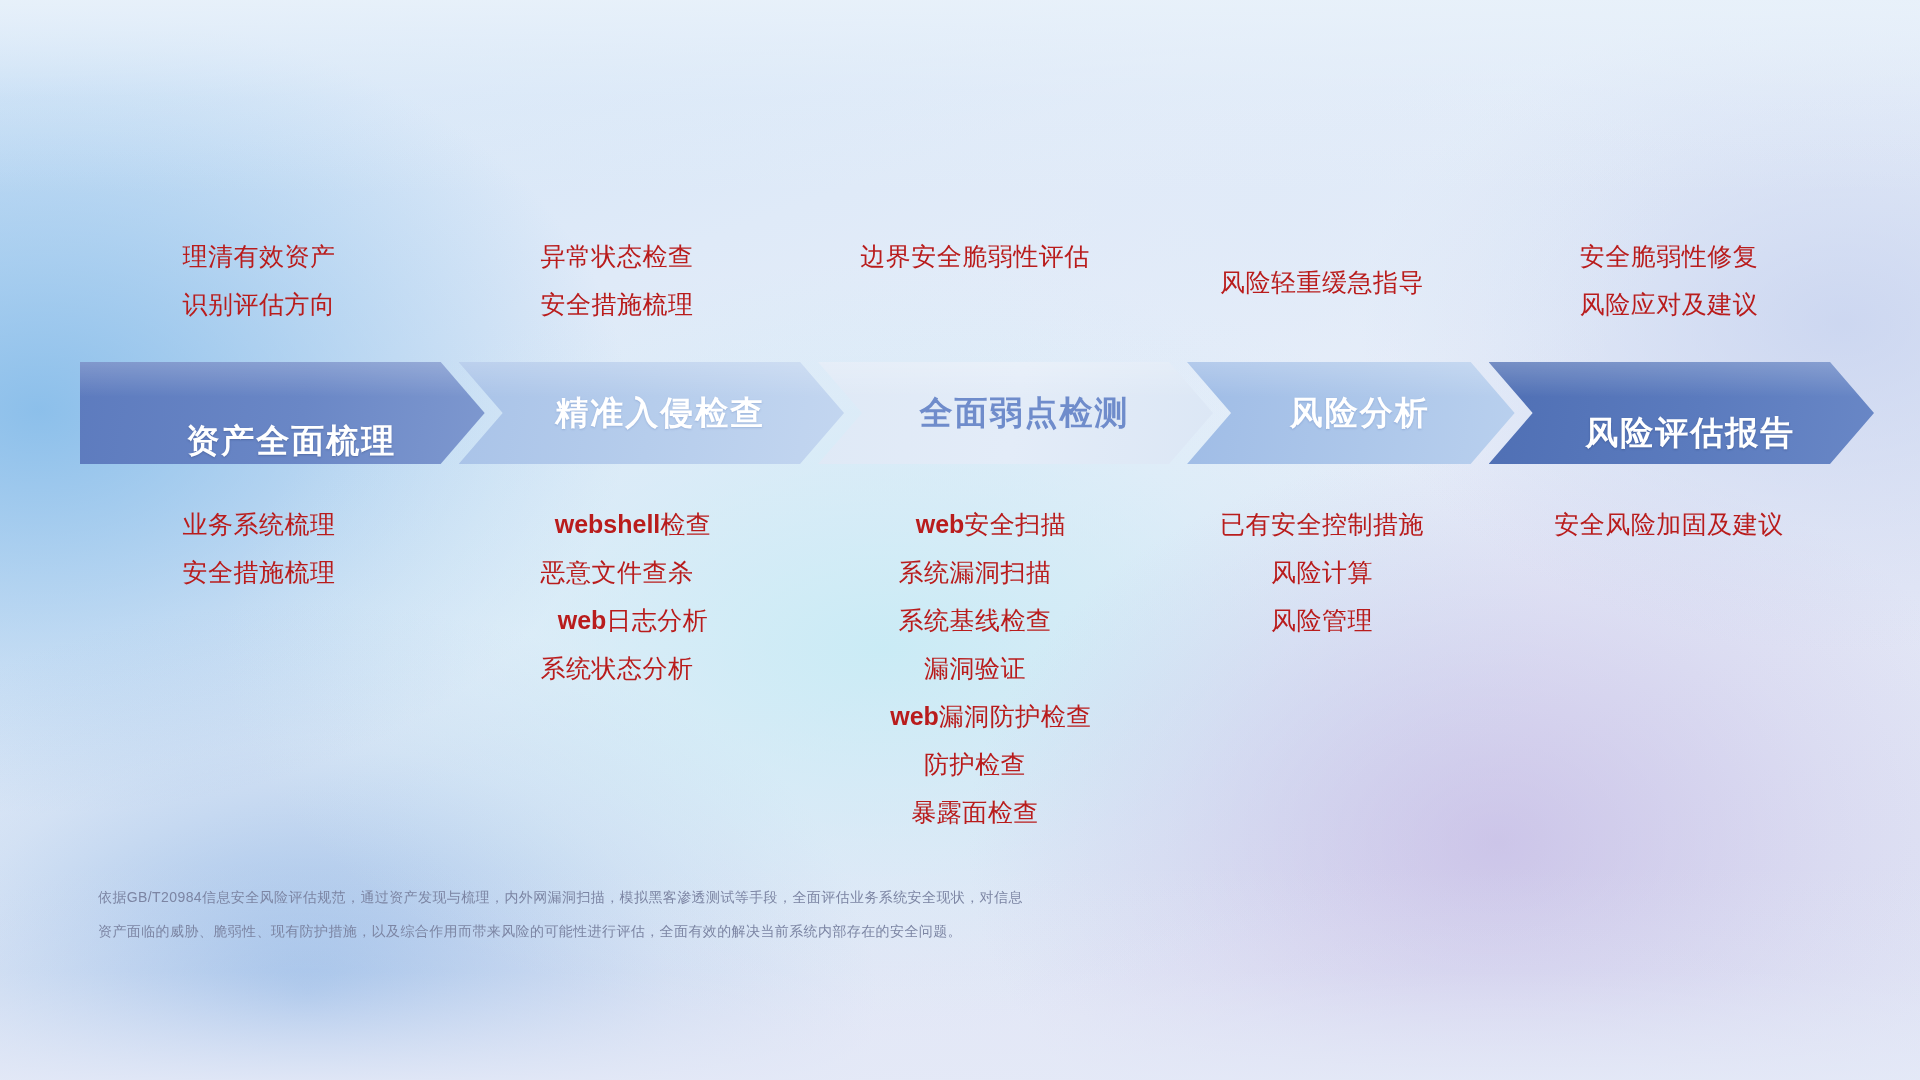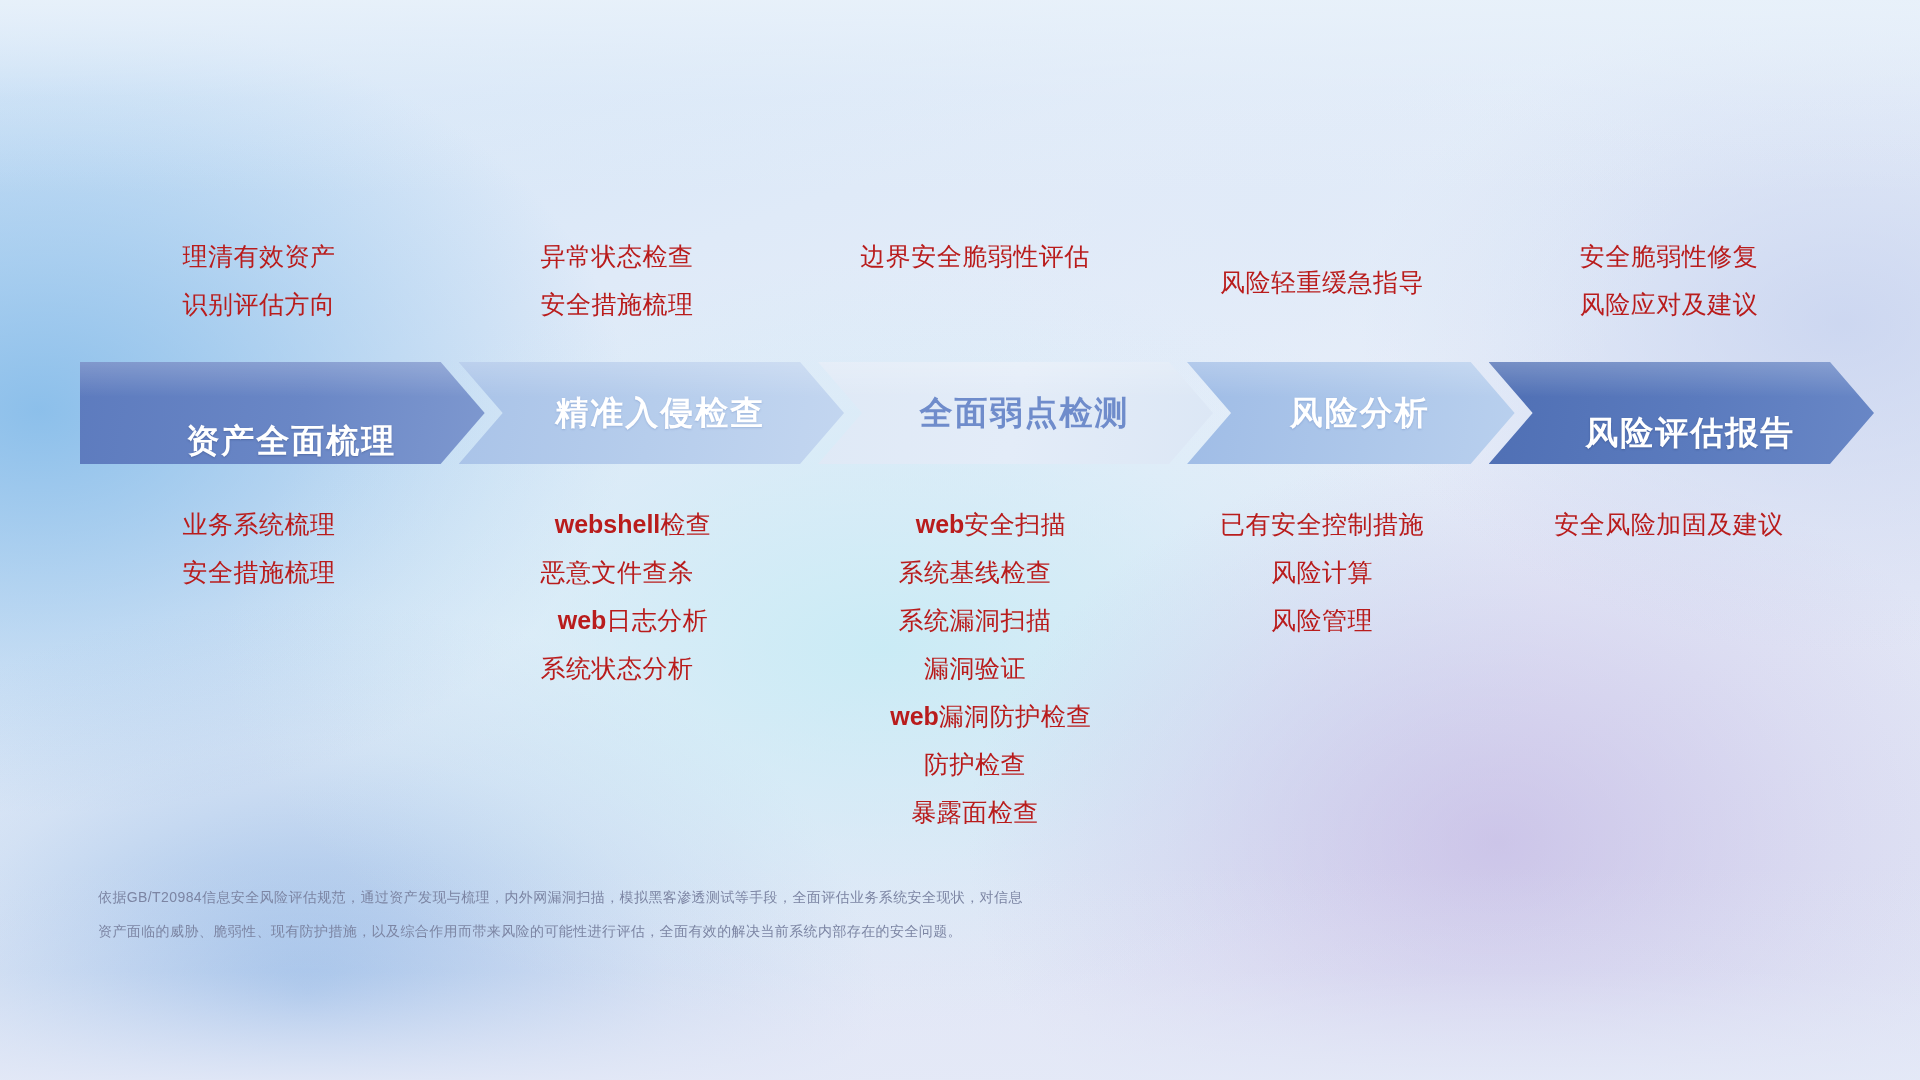--- a/index.html
+++ b/index.html
@@ -228,22 +228,22 @@
           <div class="item">安全措施梳理</div>
         </div>
       <div class="col">
           <div class="item"><span class="lat">webshell</span><span>检查</span></div>
           <div class="item"><span>恶意文件查杀</span></div>
           <div class="item"><span class="lat">web</span><span>日志分析</span></div>
           <div class="item"><span>系统状态分析</span></div>
         </div>
       <div class="col">
           <div class="item"><span class="lat">web</span><span>安全扫描</span></div>
+          <div class="item"><span>系统漏洞扫描</span></div>
           <div class="item"><span>系统基线检查</span></div>
-          <div class="item"><span>系统漏洞扫描</span></div>
           <div class="item"><span>漏洞验证</span></div>
           <div class="item"><span class="lat">web</span><span>漏洞防护检查</span></div>
           <div class="item"><span>防护检查</span></div>
           <div class="item"><span>暴露面检查</span></div>
         </div>
       <div class="col">
           <div class="item">已有安全控制措施</div>
           <div class="item">风险计算</div>
           <div class="item">风险管理</div>
         </div>

